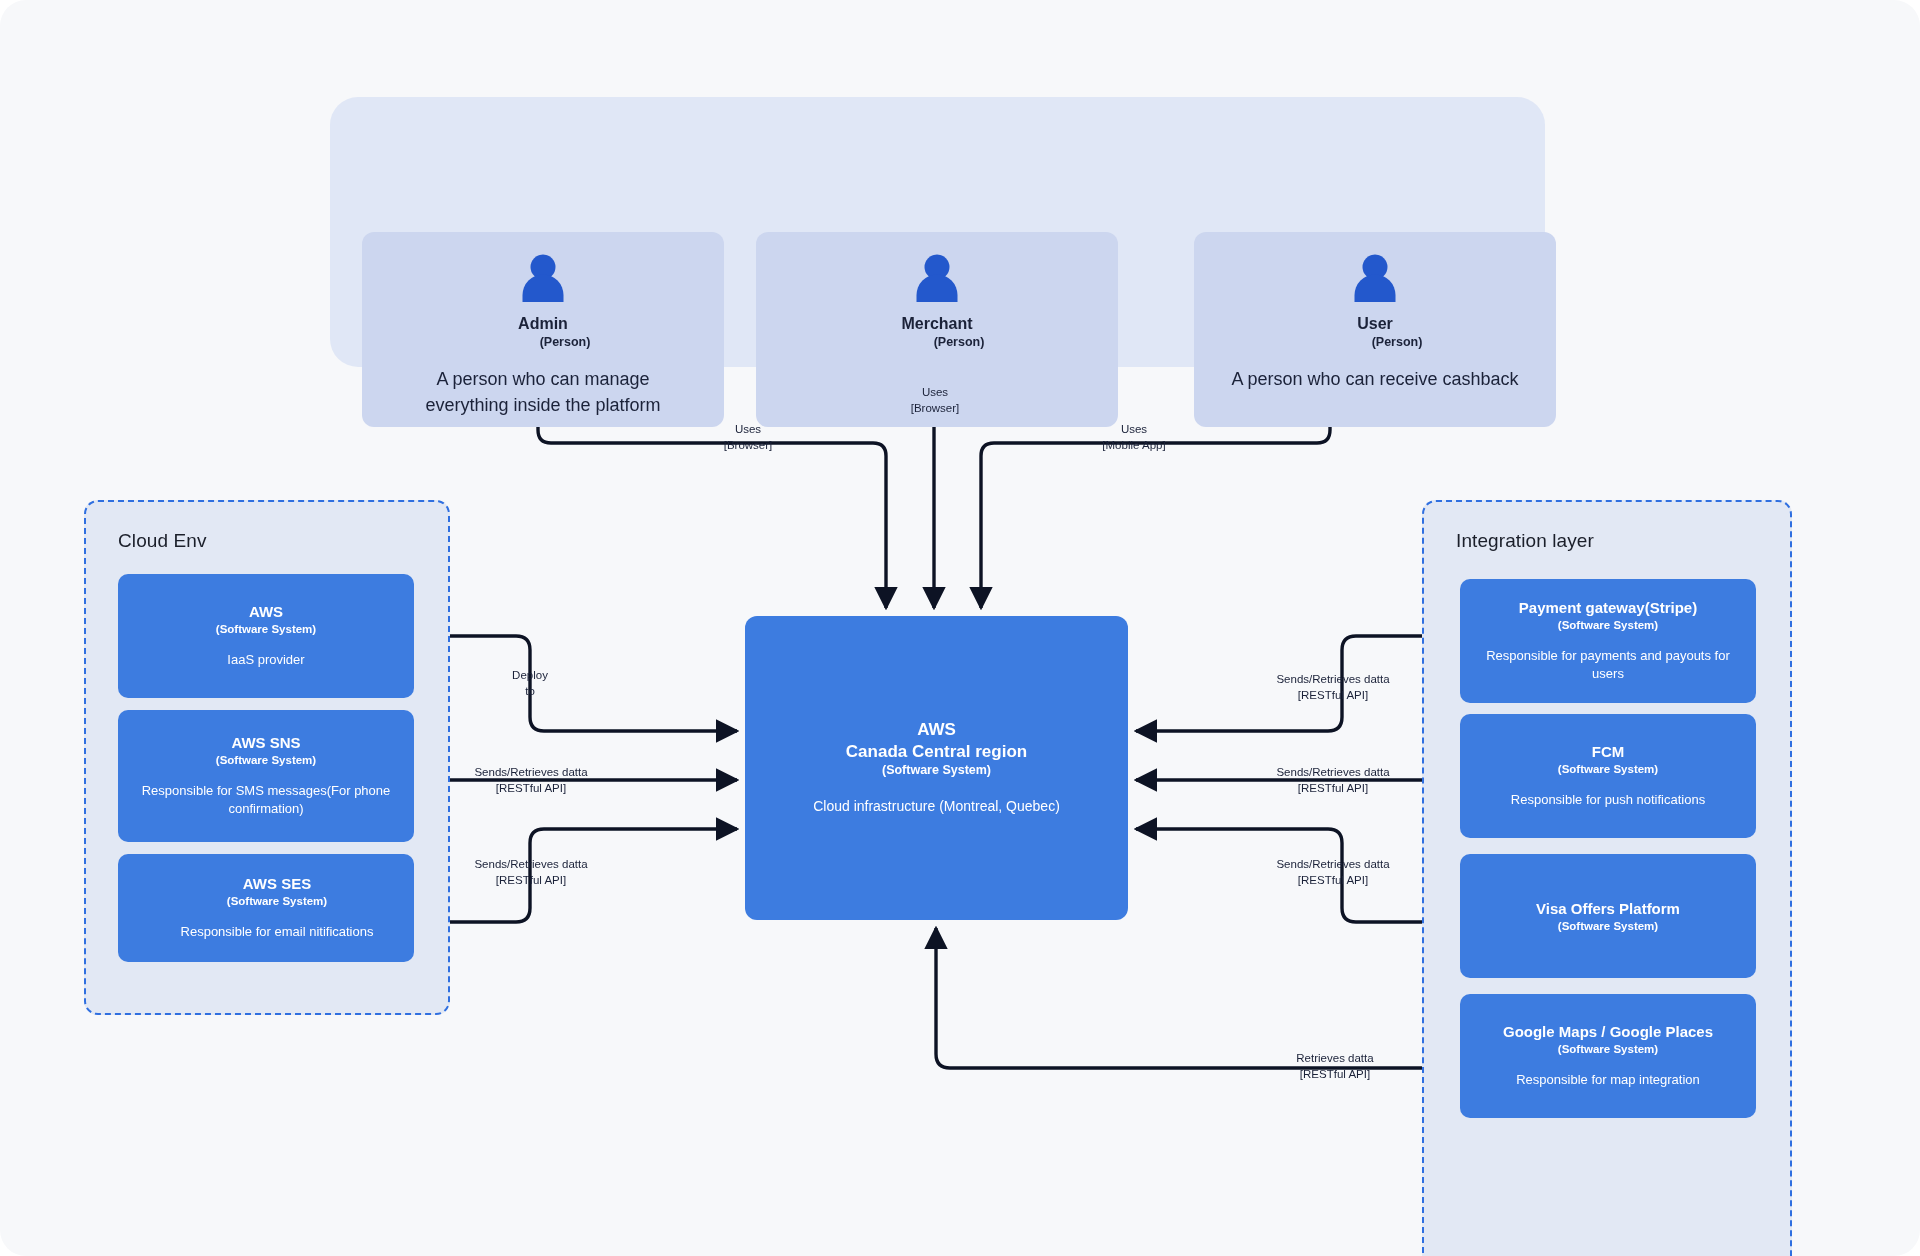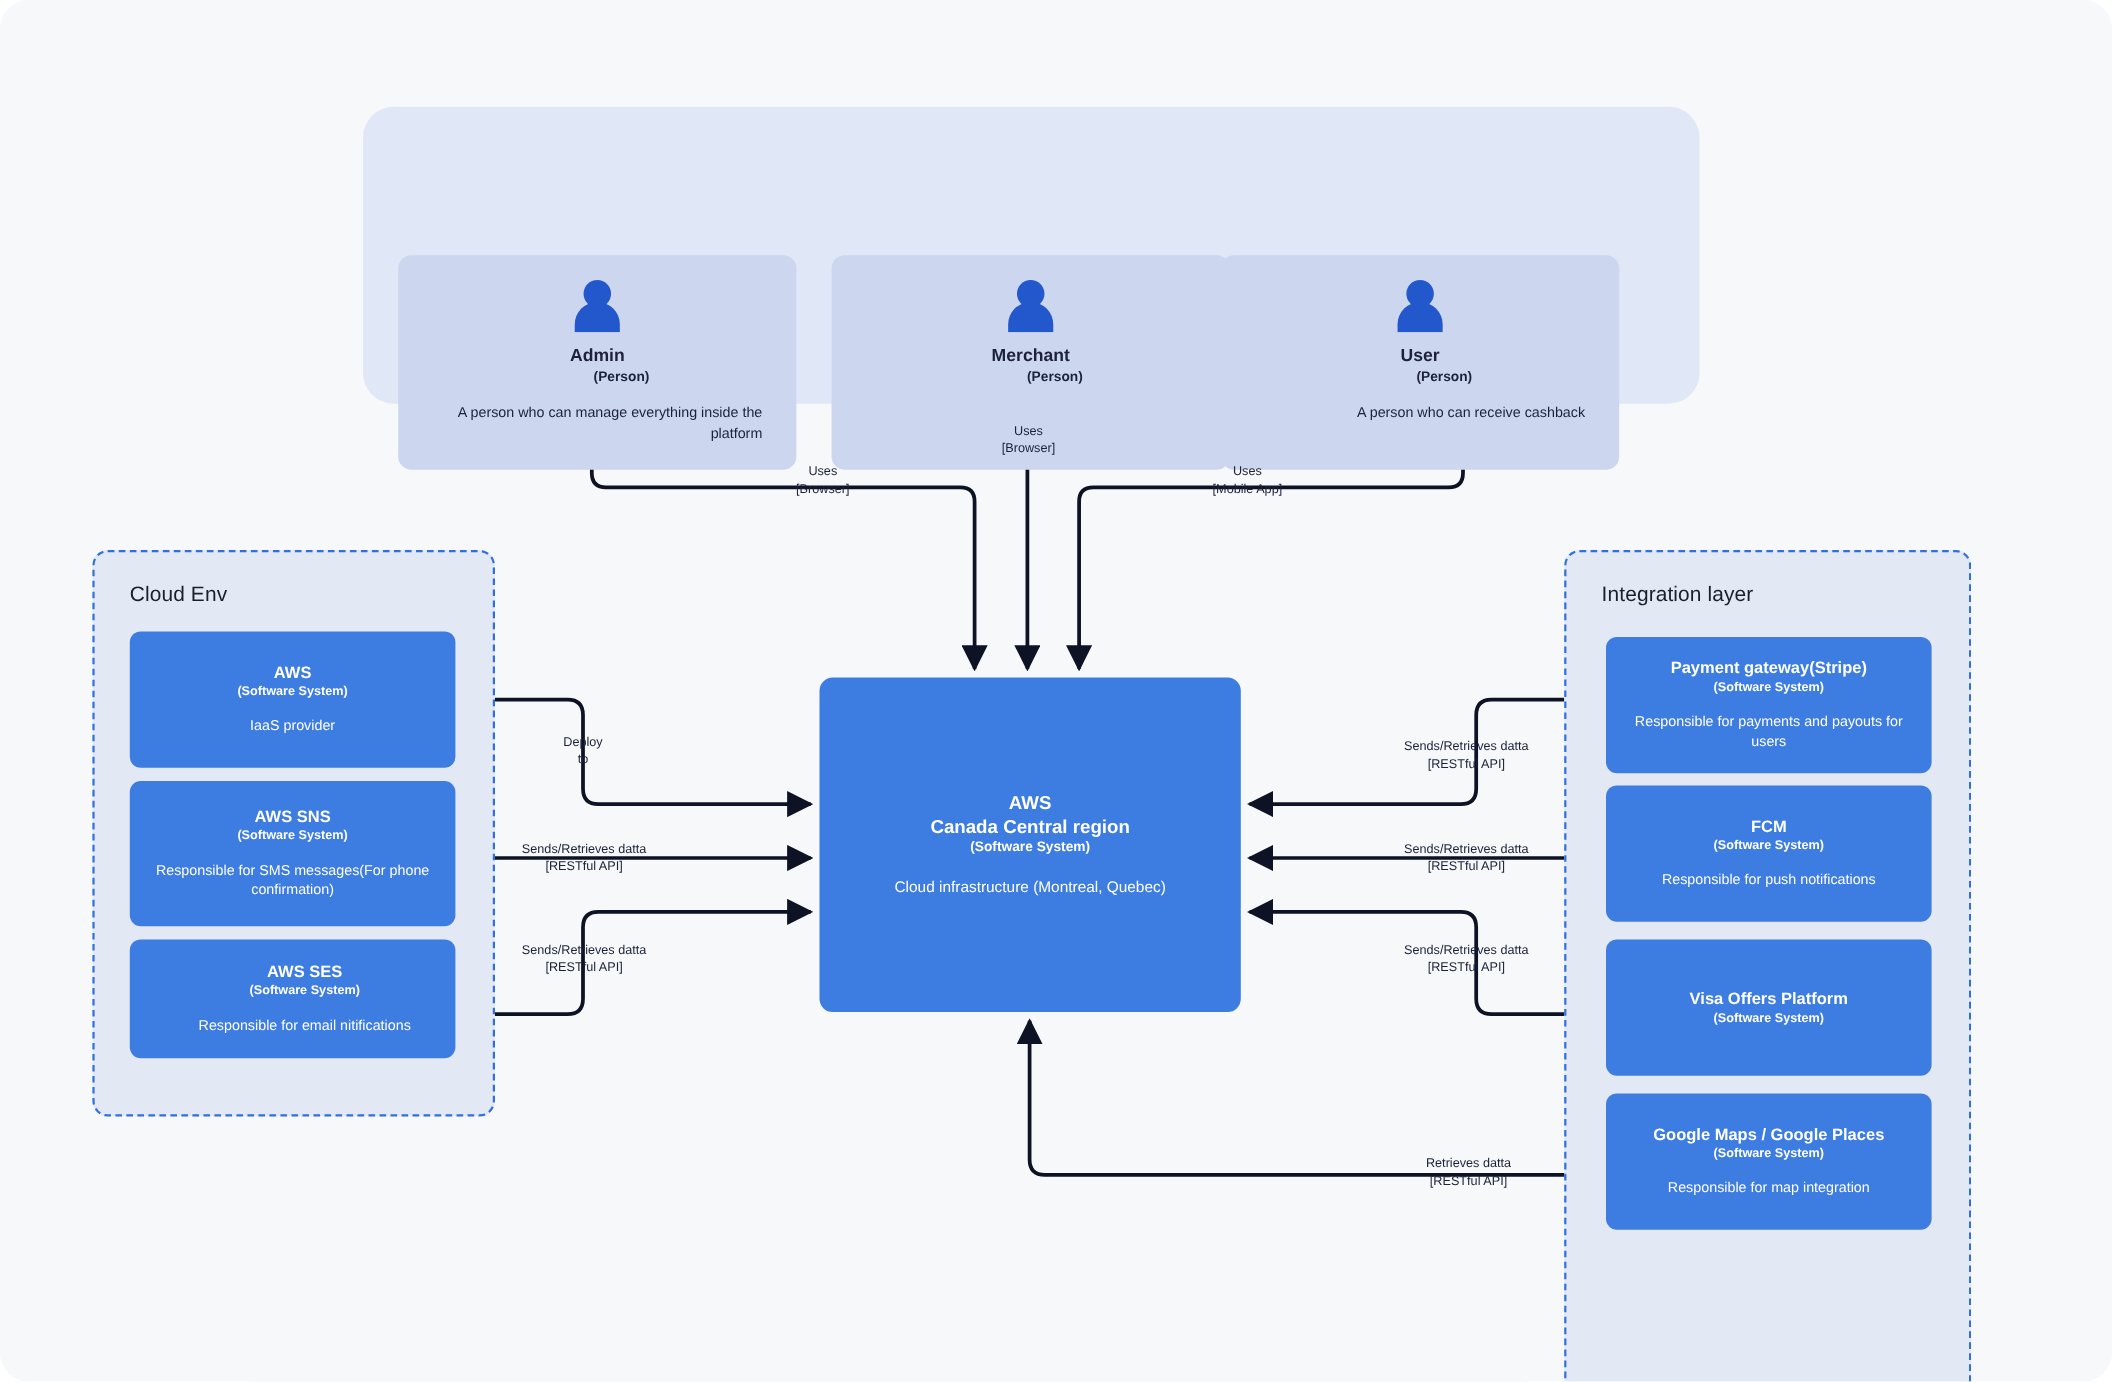--- a/index.html
+++ b/index.html
@@ -49,21 +49,21 @@
     padding-top: 22px;
   }
   .person-icon { width: 44px; height: 48px; margin-bottom: 12px; }
   .person-name {
     font-size: 16px; font-weight: bold; color: #1b2239; line-height: 1.25;
   }
   .person-type {
     font-size: 12.5px; font-weight: bold; color: #1b2239; margin-top: 1px; padding-left: 44px;
   }
   .person-desc {
-    font-size: 13px; color: #1b2239; text-align: right;
+    font-size: 18px; color: #1b2239; text-align: center;
     margin-top: 17px; line-height: 1.45; width: 300px;
   }
 
   
   .sys-box {
     position: absolute;
     background: #3d7ce0;
     border-radius: 10px;
     display: flex; flex-direction: column; align-items: center;
     justify-content: center; text-align: center;
@@ -150,21 +150,21 @@
 
     <div class="person-card" style="left:426px;">
       <svg class="person-icon" viewBox="0 0 44 48">
         <circle cx="22" cy="13" r="12.5" fill="#2358cc"></circle>
         <path d="M 1.5 48 L 1.5 41 A 20.5 20.5 0 0 1 42.5 41 L 42.5 48 Z" fill="#2358cc"></path>
       </svg>
       <div class="person-name">Merchant</div>
       <div class="person-type">(Person)</div>
     </div>
 
-    <div class="person-card" style="left:780px;">
+    <div class="person-card" style="left:864px;">
       <svg class="person-icon" viewBox="0 0 44 48">
         <circle cx="22" cy="13" r="12.5" fill="#2358cc"></circle>
         <path d="M 1.5 48 L 1.5 41 A 20.5 20.5 0 0 1 42.5 41 L 42.5 48 Z" fill="#2358cc"></path>
       </svg>
       <div class="person-name">User</div>
       <div class="person-type">(Person)</div>
       <div class="person-desc">A person who can receive cashback</div>
     </div>
   </div>
 

